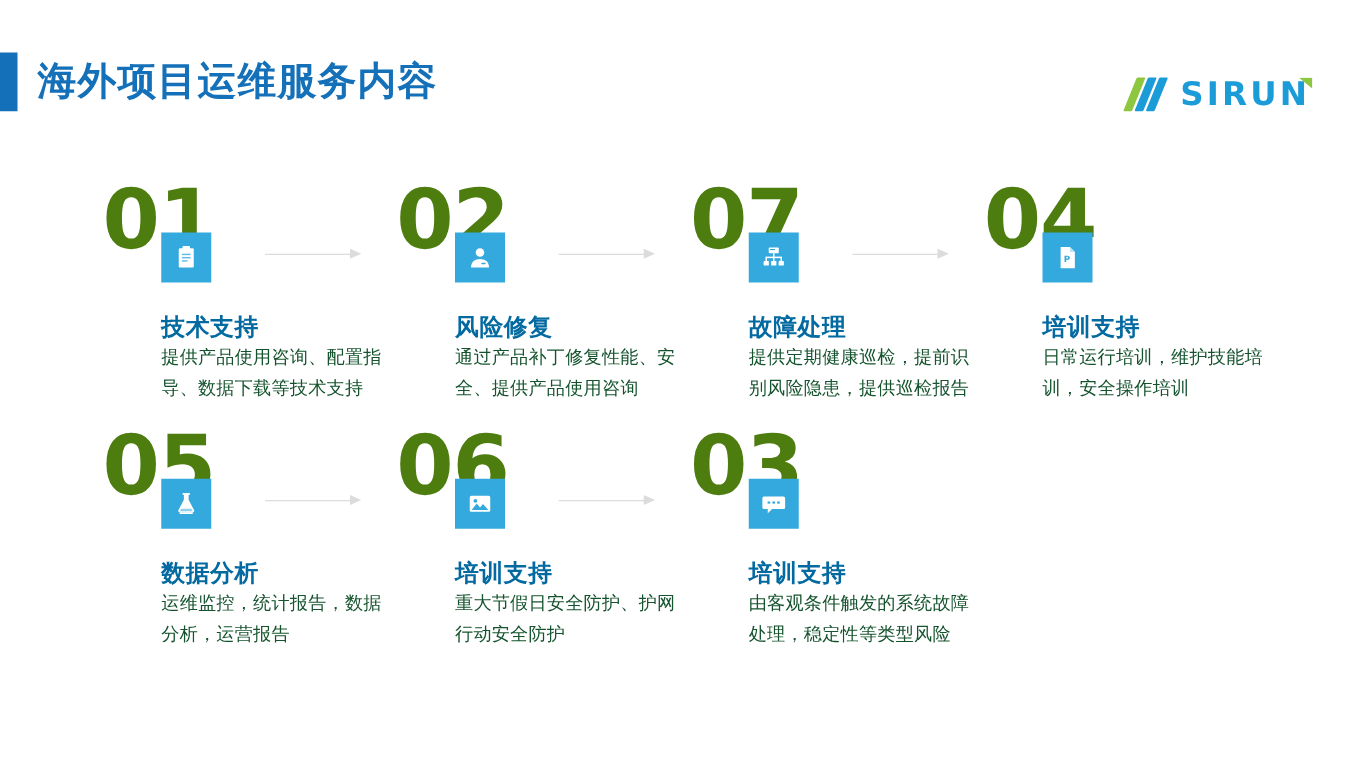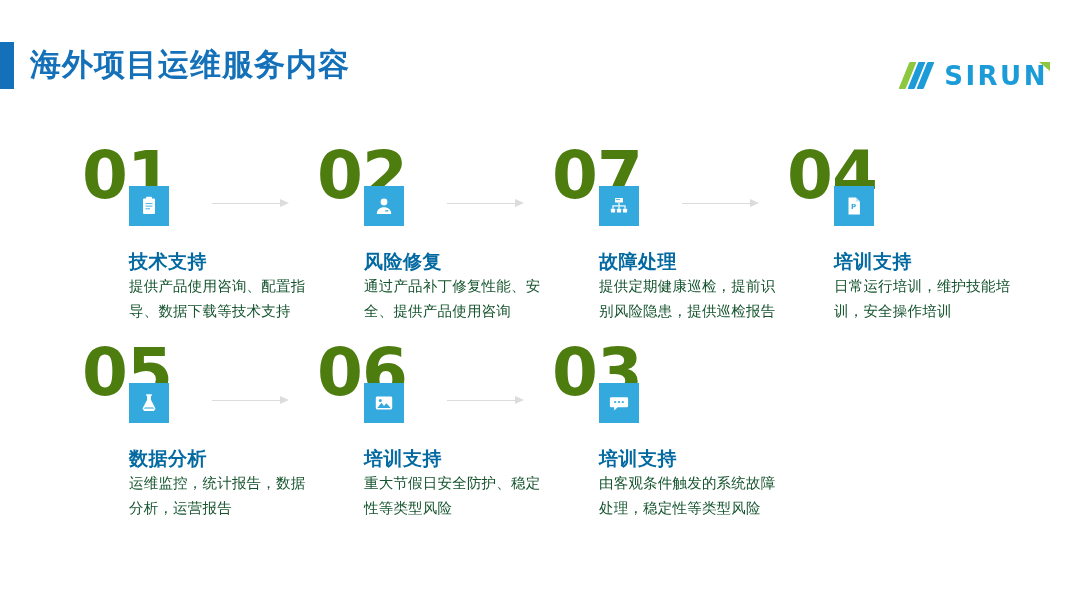--- a/index.html
+++ b/index.html
@@ -289,21 +289,21 @@
   <div class="card" style="left:317px; top:220px;">
     <div class="big-number">06</div>
     <div class="icon-box">
       <svg width="20" height="20" viewBox="0 0 20 20">
         <rect x="1.8" y="3.6" width="16.4" height="12.8" rx="1.3" fill="#ffffff"></rect>
         <circle cx="6.3" cy="7.6" r="1.5" fill="#34a9dd"></circle>
         <path d="M3.3 14.9 l4.1 -5.1 l2.6 3.1 l2.4 -2.7 l4.3 4.7 z" fill="#34a9dd"></path>
       </svg>
     </div>
     <div class="card-title">培训支持</div>
-    <div class="card-desc">重大节假日安全防护、稳定性等类型风险</div>
+    <div class="card-desc">重大节假日安全防护、护网行动安全防护</div>
   </div>
 
   <div class="arrow" style="left:447px; top:276px;">
     <span class="line"></span>
       <span class="head"></span>
   </div>
 
   <div class="card" style="left:552px; top:220px;">
     <div class="big-number">03</div>
     <div class="icon-box">

